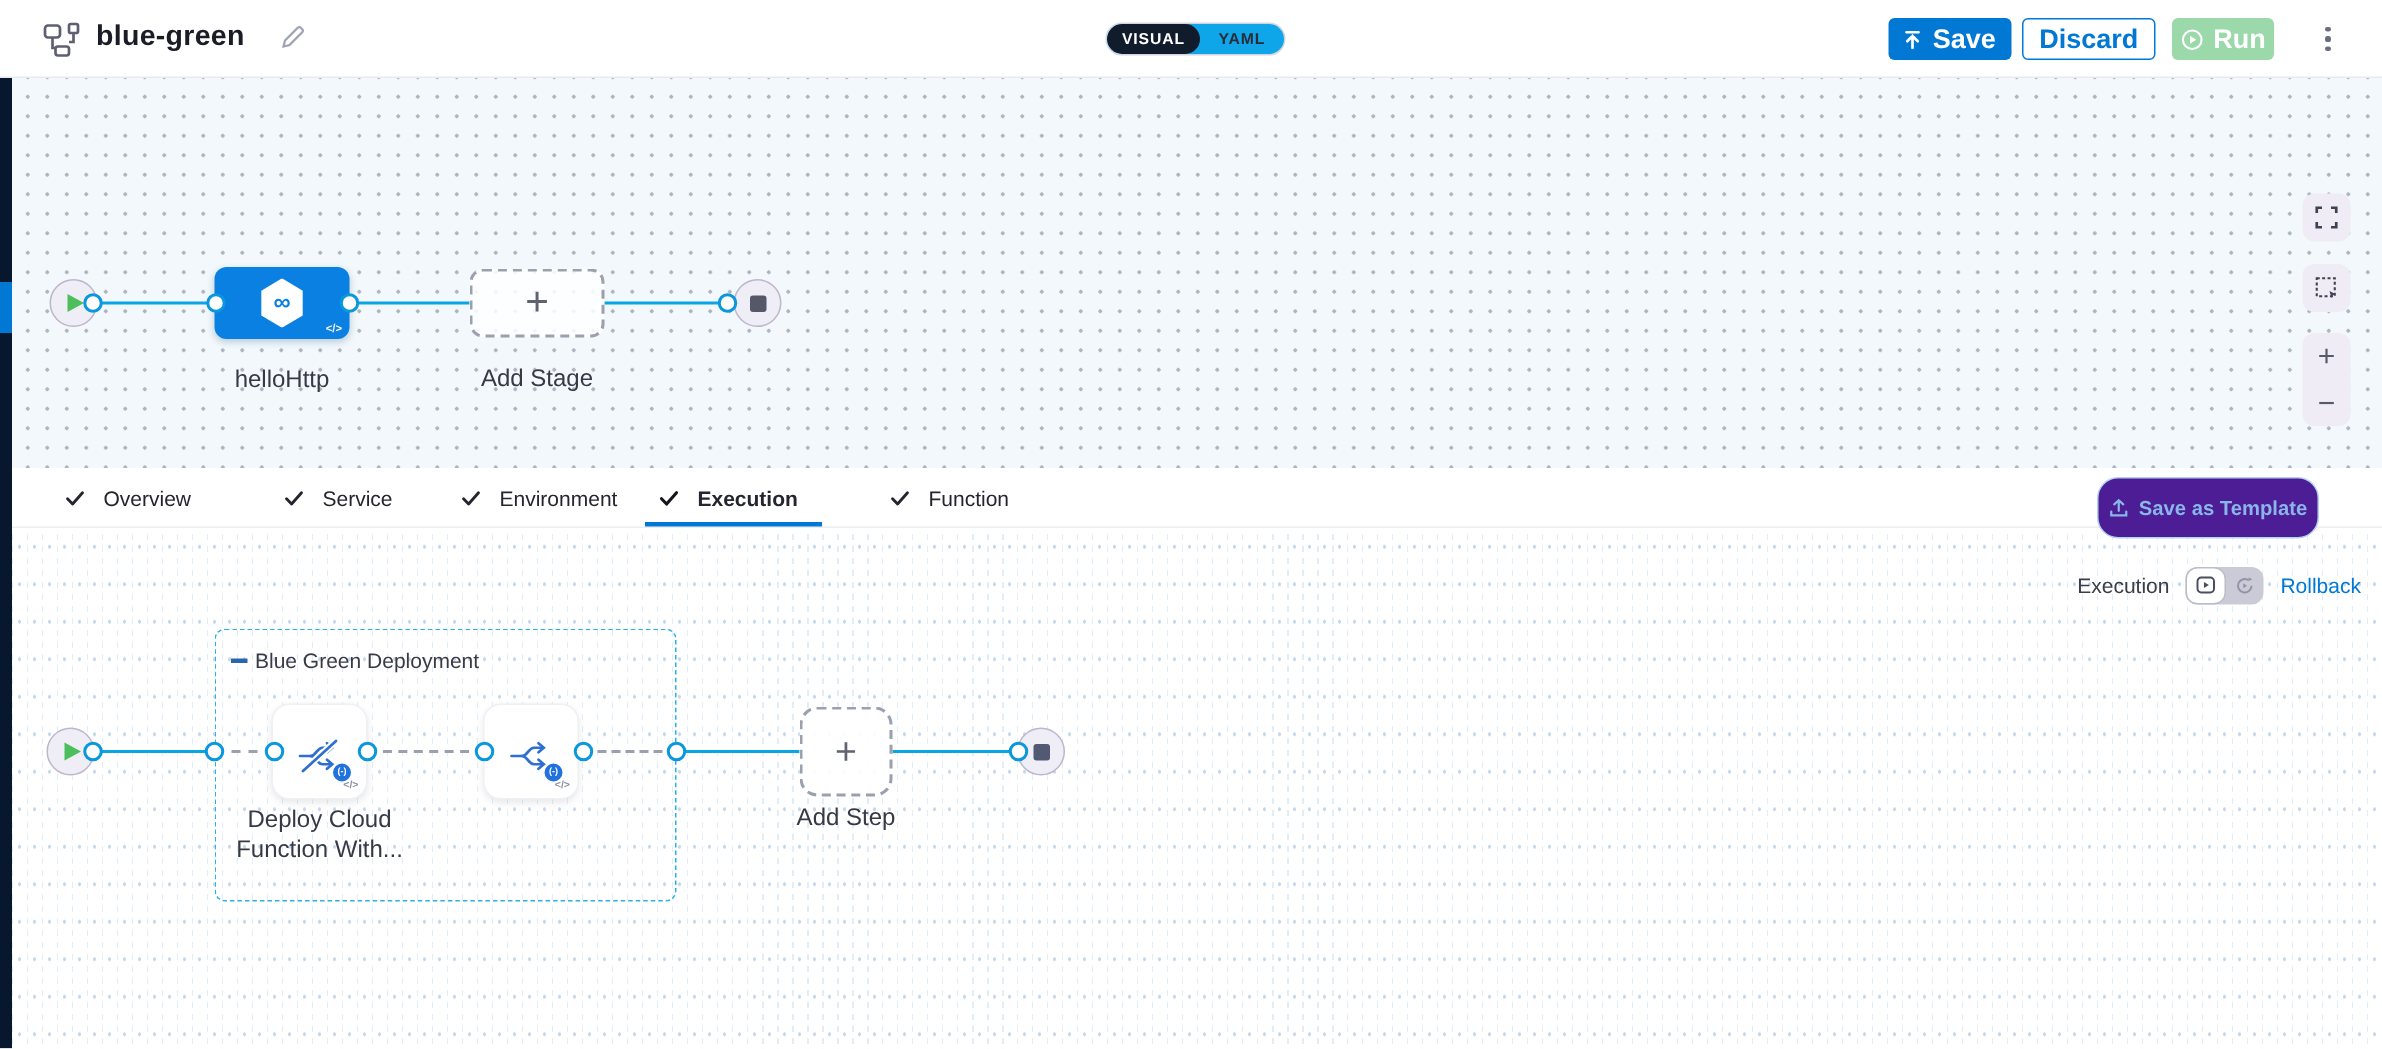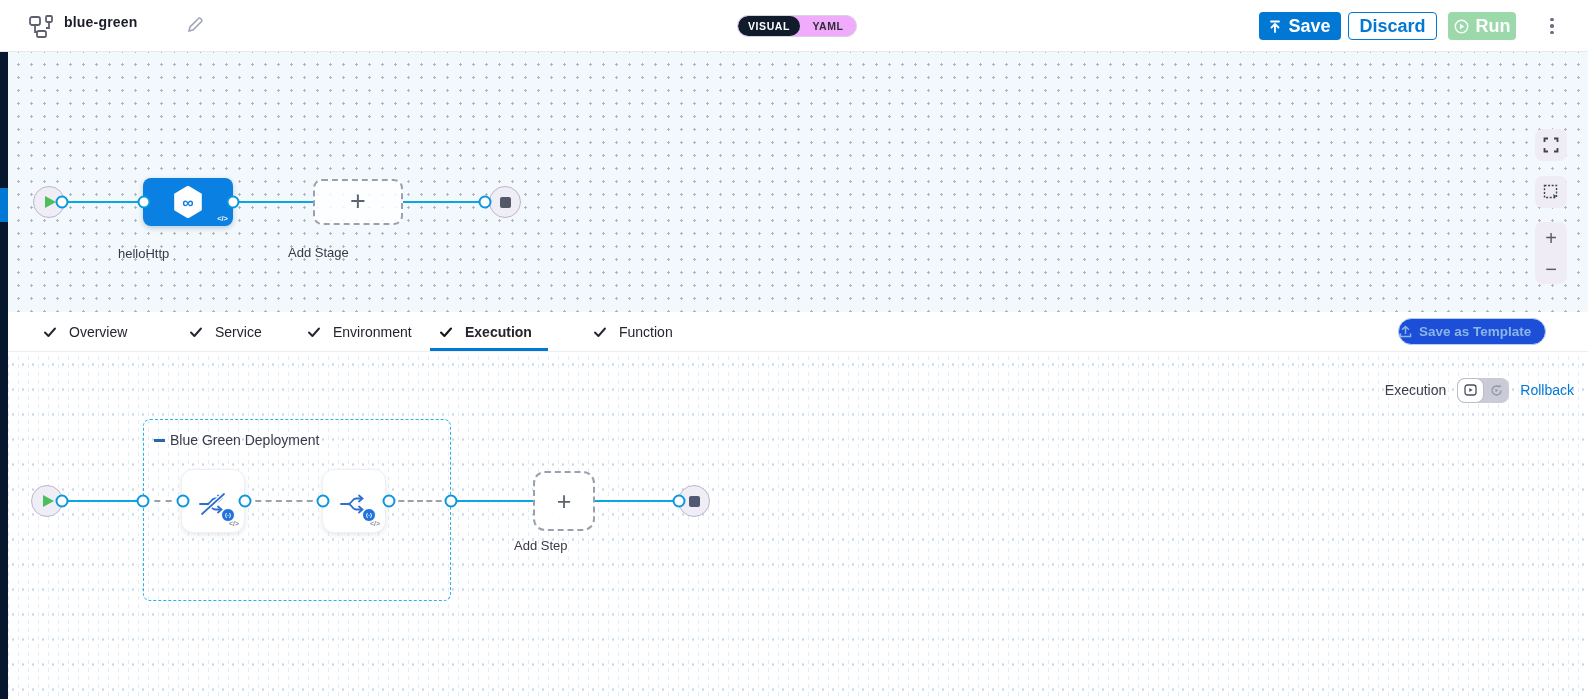--- a/index.html
+++ b/index.html
@@ -4,25 +4,25 @@
 <style>
   * { margin:0; padding:0; box-sizing:border-box; }
   html,body { width:1588px; height:699px; }
   body { font-family:"Liberation Sans","DejaVu Sans",sans-serif; background:#fff; }
   #app { position:relative; width:1588px; height:699px; overflow:hidden; background:#fff; }
 
   
   .header { position:absolute; left:0; top:0; width:1588px; height:52px; background:#fff;
             border-bottom:1px solid #e9e9ef; z-index:30; }
   .pipeline-icon { position:absolute; left:28px; top:13px; width:26px; height:26px; }
-  .page-title { position:absolute; left:64px; top:14px; font-size:14px; font-weight:700; color:#1a1c26; letter-spacing:.2px; }
+  .page-title { position:absolute; left:64px; top:14px; font-size:19px; font-weight:700; color:#1a1c26; letter-spacing:.2px; }
   .edit-icon { position:absolute; left:186px; top:16px; width:18px; height:18px; cursor:pointer; }
 
   .mode-toggle { position:absolute; left:737px; top:15px; height:22px; display:flex; border:1px solid #d4d4de;
-                 border-radius:11px; background:#f0abfc; overflow:hidden; }
+                 border-radius:11px; background:#0ea5e9; overflow:hidden; }
   .mode-seg { height:100%; display:flex; align-items:center; justify-content:center; font-size:10.5px;
               font-weight:700; letter-spacing:.6px; cursor:pointer; }
   .mode-seg.visual { width:62px; background:#101b2c; color:#fff; border-radius:11px; }
   .mode-seg.yaml { width:56px; color:#2b2c36; }
 
   .unsaved-pill { position:absolute; left:1085px; top:11px; height:30px; padding:0 16px; background:#f4f4fa;
                   border-radius:8px; display:flex; align-items:center; gap:8px; }
   .unsaved-dot { width:9px; height:9px; border-radius:50%; background:#ff7020; }
   .unsaved-text { font-size:13px; font-weight:700; color:#f7652a; }
 
@@ -61,39 +61,39 @@
   .hexagon { position:absolute; left:50%; top:50%; transform:translate(-50%,-50%); width:30px; height:33px;
              background:#fff; clip-path:polygon(50% 0%, 96% 25%, 96% 75%, 50% 100%, 4% 75%, 4% 25%);
              display:flex; align-items:center; justify-content:center; }
   .hexagon span { color:#0a80e2; font-size:16px; font-weight:700; line-height:1; }
   .stage-code-icon { position:absolute; right:5px; bottom:3px; font-size:7.5px; font-weight:700; color:rgba(255,255,255,.95); }
 
   .add-box { position:absolute; border:2px dashed #9aa0ae; border-radius:9px; background:rgba(255,255,255,.85);
              display:flex; align-items:center; justify-content:center; cursor:pointer; z-index:5; }
   .add-box span { font-size:27px; font-weight:300; color:#5f6370; line-height:1; margin-top:-2px; }
 
-  .node-label { position:absolute; text-align:left; font-size:13px; color:#383946; line-height:20px; }
+  .node-label { position:absolute; text-align:center; font-size:16px; color:#383946; line-height:20px; }
 
   .canvas-ctrl { position:absolute; background:#efecf5; border-radius:8px; display:flex; align-items:center;
                  justify-content:center; cursor:pointer; z-index:8; }
   .zoom-group { position:absolute; left:1527px; top:170px; width:32px; height:62px; background:#efecf5;
                 border-radius:8px; display:flex; flex-direction:column; align-items:center; justify-content:space-around;
                 z-index:8; }
   .zoom-btn { font-size:20px; color:#565a6a; line-height:1; cursor:pointer; font-weight:400; }
 
   
   .tabs-row { position:absolute; left:8px; top:312px; width:1580px; height:40px; background:#fff;
               border-bottom:1px solid #ededf2; z-index:20; }
   .tab { position:absolute; top:0; height:40px; display:flex; align-items:center; gap:12px; font-size:14px;
          color:#24252e; cursor:pointer; }
   .tab.active { font-weight:700; }
   .tab-underline { position:absolute; left:422px; bottom:0; width:118px; height:3px; background:#0278d5; }
-  .save-template-btn { position:absolute; left:1390px; top:6px; width:148px; height:27px; border:1px solid #b3d1f2;
-                       border-radius:14px; background:#1d4ed8; color:#8ab5e9; font-size:13.5px; font-weight:600;
-                       display:flex; align-items:center; gap:7px; cursor:pointer; }
+  .save-template-btn { position:absolute; left:1390px; top:6px; width:148px; height:41px; border:1px solid #b3d1f2;
+                       border-radius:14px; background:#4c1d95; color:#8ab5e9; font-size:13.5px; font-weight:600;
+                       display:flex; align-items:center; justify-content:center; gap:7px; cursor:pointer; }
 
   
   .canvas-bottom { position:absolute; left:8px; top:352px; width:1580px; height:347px; background-color:#ffffff;
     background-image:
       radial-gradient(circle, #c3d8ec 1px, transparent 1.3px),
       repeating-linear-gradient(to bottom, #ffffff 0px, #ffffff 4px, rgba(255,255,255,0) 4px, rgba(255,255,255,0) 8px),
       repeating-linear-gradient(to right, #e1eef9 0px, #e1eef9 1px, transparent 1px, transparent 10px);
     background-size:10px 25px, auto, auto; }
 
   .exec-switch-row { position:absolute; right:14px; top:24px; height:28px; display:flex; align-items:center; gap:11px; }
@@ -335,16 +335,17 @@
 
     <div class="port-dot" style="left:54px; top:149px;"></div>
     <div class="port-dot" style="left:135px; top:149px;"></div>
     <div class="port-dot" style="left:175px; top:149px;"></div>
     <div class="port-dot" style="left:237px; top:149px;"></div>
     <div class="port-dot" style="left:315px; top:149px;"></div>
     <div class="port-dot" style="left:381px; top:149px;"></div>
     <div class="port-dot" style="left:443px; top:149px;"></div>
     <div class="port-dot" style="left:671px; top:149px;"></div>
 
+    <div class="node-label" style="left:145px; top:185px; width:120px;">Deploy Cloud Function With...</div>
     <div class="node-label" style="left:506px; top:184px; width:100px;">Add Step</div>
   </div>
 
 </div>
 
 </body></html>

